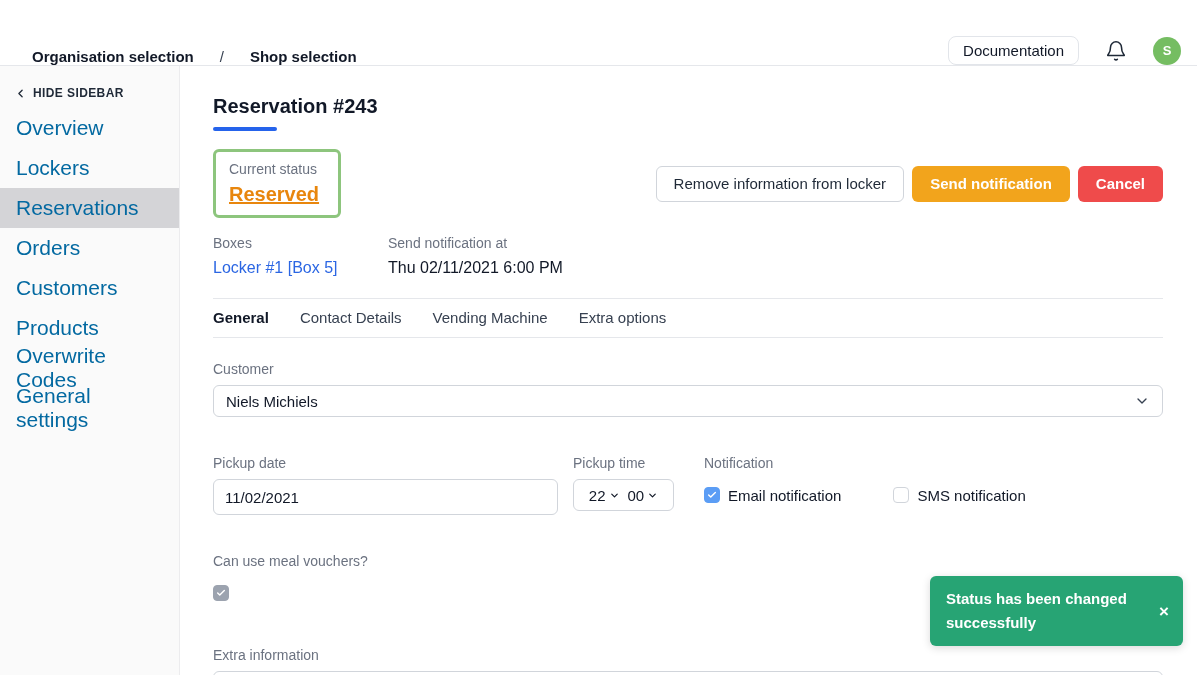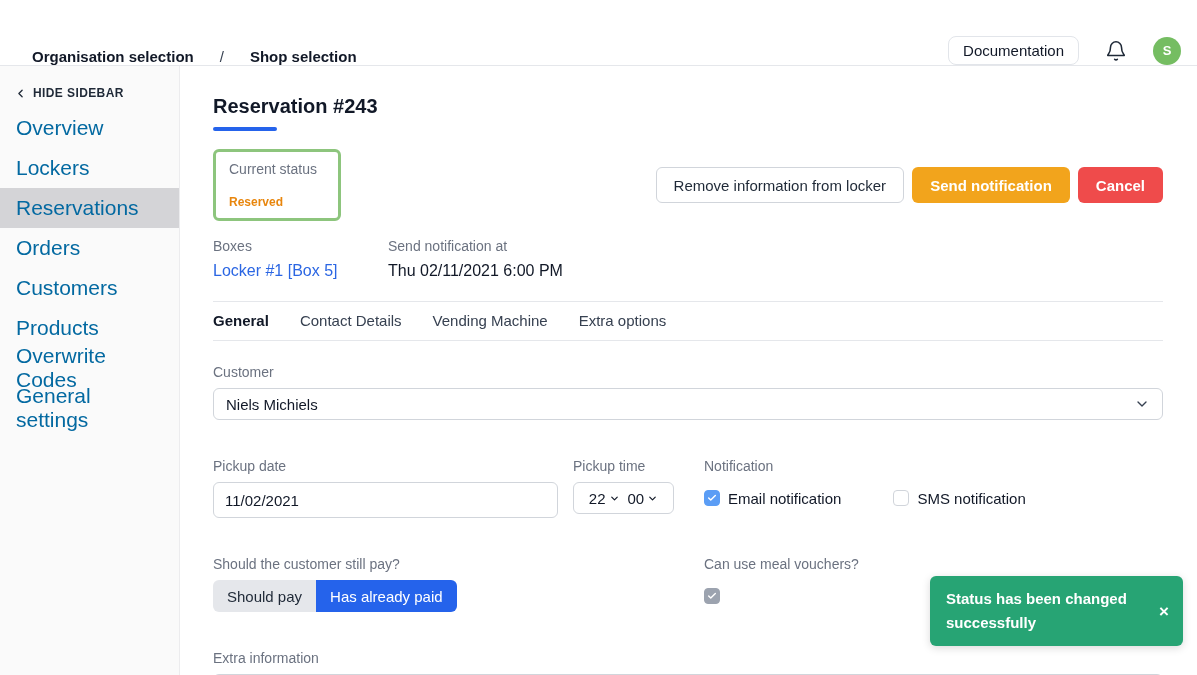--- a/index.html
+++ b/index.html
@@ -31,21 +31,21 @@
   .main { flex:1; padding:29px 34px 0 33px; background:#fff; }
 
   
   .page-title { font-size:20px; font-weight:700; color:#111827; }
   .title-underline { width:64px; height:4px; background:#2563eb; border-radius:2px; margin-top:9px; }
 
   
   .status-row { display:flex; align-items:center; margin-top:18px; }
   .status-box { border:3px solid #8dc57d; border-radius:6px; padding:9px 13px; min-width:128px; }
   .status-label { font-size:14px; color:#6b7280; }
-  .status-value { font-size:12px; font-weight:700; color:#e8860d; margin-top:18px; }
+  .status-value { font-size:20px; font-weight:700; color:#e8860d; margin-top:6px;text-decoration:underline; }
   .actions { margin-left:auto; display:flex; gap:8px; }
   .btn { border-radius:6px; font-size:15px; height:36px; padding:0 17px; cursor:pointer;
     border:1px solid transparent; display:flex; align-items:center; }
   .btn-outline { background:#fff; border-color:#d1d5db; color:#1f2937; font-weight:500; }
   .btn-orange { background:#f2a41c; color:#fff; font-weight:700; }
   .btn-red { background:#ef4b4b; color:#fff; font-weight:700; }
 
   
   .meta-row { display:flex; margin-top:17px; }
   .meta-col-1 { width:175px; }
@@ -228,27 +228,20 @@
           </div>
           <div class="check-item">
             <span class="checkbox"></span>
             <span class="check-label">SMS notification</span>
           </div>
         </div>
       </div>
     </div>
 
     <div class="form-row">
-      <div class="col-pay">
-        <div class="field-label">Should the customer still pay?</div>
-        <div class="segmented">
-          <span class="seg seg-off">Should pay</span>
-          <span class="seg seg-on">Has already paid</span>
-        </div>
-      </div>
       <div>
         <div class="field-label">Can use meal vouchers?</div>
         <div class="checks">
           <span class="checkbox checked-gray">
             <svg width="10" height="10" viewBox="0 0 24 24" fill="none" stroke="#fff" stroke-width="3.4" stroke-linecap="round" stroke-linejoin="round">
                 <polyline points="20 6 9 17 4 12"></polyline>
               </svg>
           </span>
         </div>
       </div>

